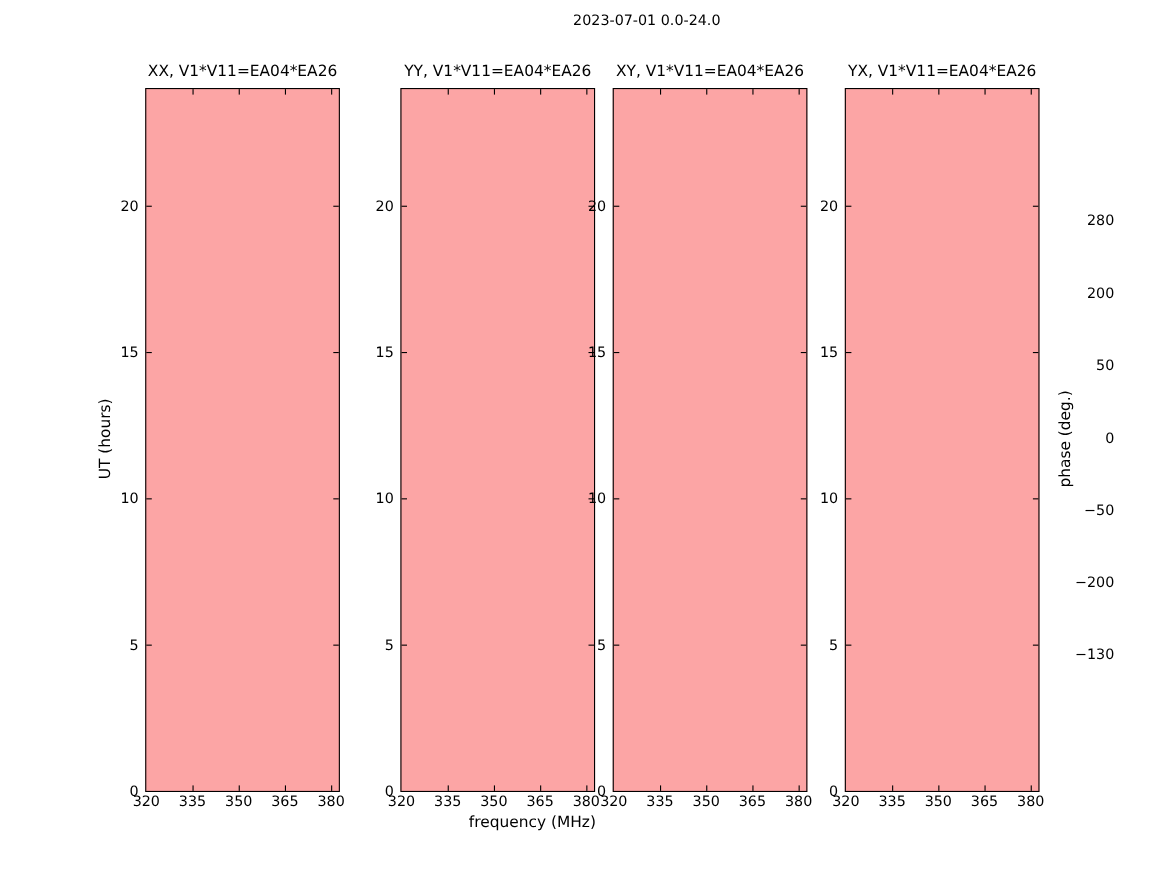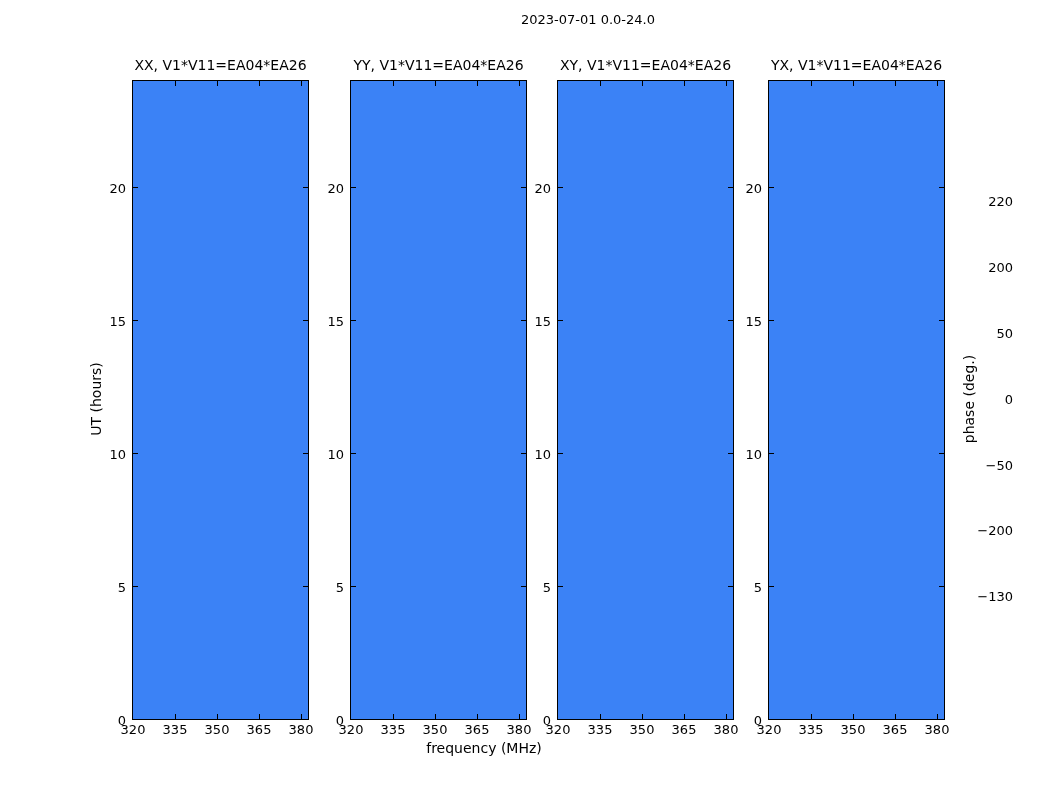--- a/index.html
+++ b/index.html
@@ -7,21 +7,21 @@
     position: relative; width: 1016px; height: 800px;
     background: #ffffff; font-family: "DejaVu Sans", sans-serif; color: #000;
     overflow: hidden;
   }
   .fig-title {
     position: absolute; top: 12px; left: 588px; transform: translateX(-50%);
     font-size: 13px; white-space: nowrap;
   }
   .panel {
     position: absolute; top: 80px; width: 177px; height: 640px;
-    border: 1px solid #000; box-sizing: border-box; background: #3b82f6;
+    border: 1px solid #000; box-sizing: border-box; background: #fca5a5;
   }
   .panel-title {
     position: absolute; top: -24px; left: 50%; transform: translateX(-50%);
     font-size: 14px; white-space: nowrap;
   }
   .tick { position: absolute; background: #000; }
   .tick.v { width: 1px; height: 5px; }
   .tick.h { width: 5px; height: 1px; }
   .xlab {
     position: absolute; top: 641px; transform: translateX(-50%);
@@ -97,21 +97,21 @@
       <div class="xlab" style="left: 42px;">335</div>
       <div class="xlab" style="left: 84px;">350</div>
       <div class="xlab" style="left: 126px;">365</div>
       <div class="xlab" style="left: 168px;">380</div>
       <div class="ylab" style="top: 639px;">0</div>
       <div class="ylab" style="top: 505.9px;">5</div>
       <div class="ylab" style="top: 372.8px;">10</div>
       <div class="ylab" style="top: 239.6px;">15</div>
       <div class="ylab" style="top: 106.5px;">20</div>
     </div>
-  <div class="panel" style="left:350px">
+  <div class="panel" style="left:364px">
     <div class="panel-title">YY, V1*V11=EA04*EA26</div>
   <div class="tick v" style="left: 41.5px; top: 0px;"></div>
       <div class="tick v" style="left: 41.5px; bottom: 0px;"></div>
       <div class="tick v" style="left: 83.5px; top: 0px;"></div>
       <div class="tick v" style="left: 83.5px; bottom: 0px;"></div>
       <div class="tick v" style="left: 125.5px; top: 0px;"></div>
       <div class="tick v" style="left: 125.5px; bottom: 0px;"></div>
       <div class="tick v" style="left: 167.5px; top: 0px;"></div>
       <div class="tick v" style="left: 167.5px; bottom: 0px;"></div>
       <div class="tick h" style="top: 106px; left: 0px;"></div>
@@ -190,21 +190,21 @@
       <div class="ylab" style="top: 372.8px;">10</div>
       <div class="ylab" style="top: 239.6px;">15</div>
       <div class="ylab" style="top: 106.5px;">20</div>
     </div>
 
   <div id="colorbar">
     <div class="cb-hatch" style="top:0"></div>
     <div class="cb-hatch" style="bottom:0"></div>
   <div class="cb-tick" style="top: 39.1px; left: 0px;"></div>
       <div class="cb-tick" style="top: 39.1px; right: 0px;"></div>
-      <div class="cb-lab" style="top: 39.6px;">220</div>
+      <div class="cb-lab" style="top: 39.6px;">280</div>
       <div class="cb-tick" style="top: 105.1px; left: 0px;"></div>
       <div class="cb-tick" style="top: 105.1px; right: 0px;"></div>
       <div class="cb-lab" style="top: 105.6px;">200</div>
       <div class="cb-tick" style="top: 171px; left: 0px;"></div>
       <div class="cb-tick" style="top: 171px; right: 0px;"></div>
       <div class="cb-lab" style="top: 171.5px;">50</div>
       <div class="cb-tick" style="top: 237px; left: 0px;"></div>
       <div class="cb-tick" style="top: 237px; right: 0px;"></div>
       <div class="cb-lab" style="top: 237.5px;">0</div>
       <div class="cb-tick" style="top: 303px; left: 0px;"></div>

